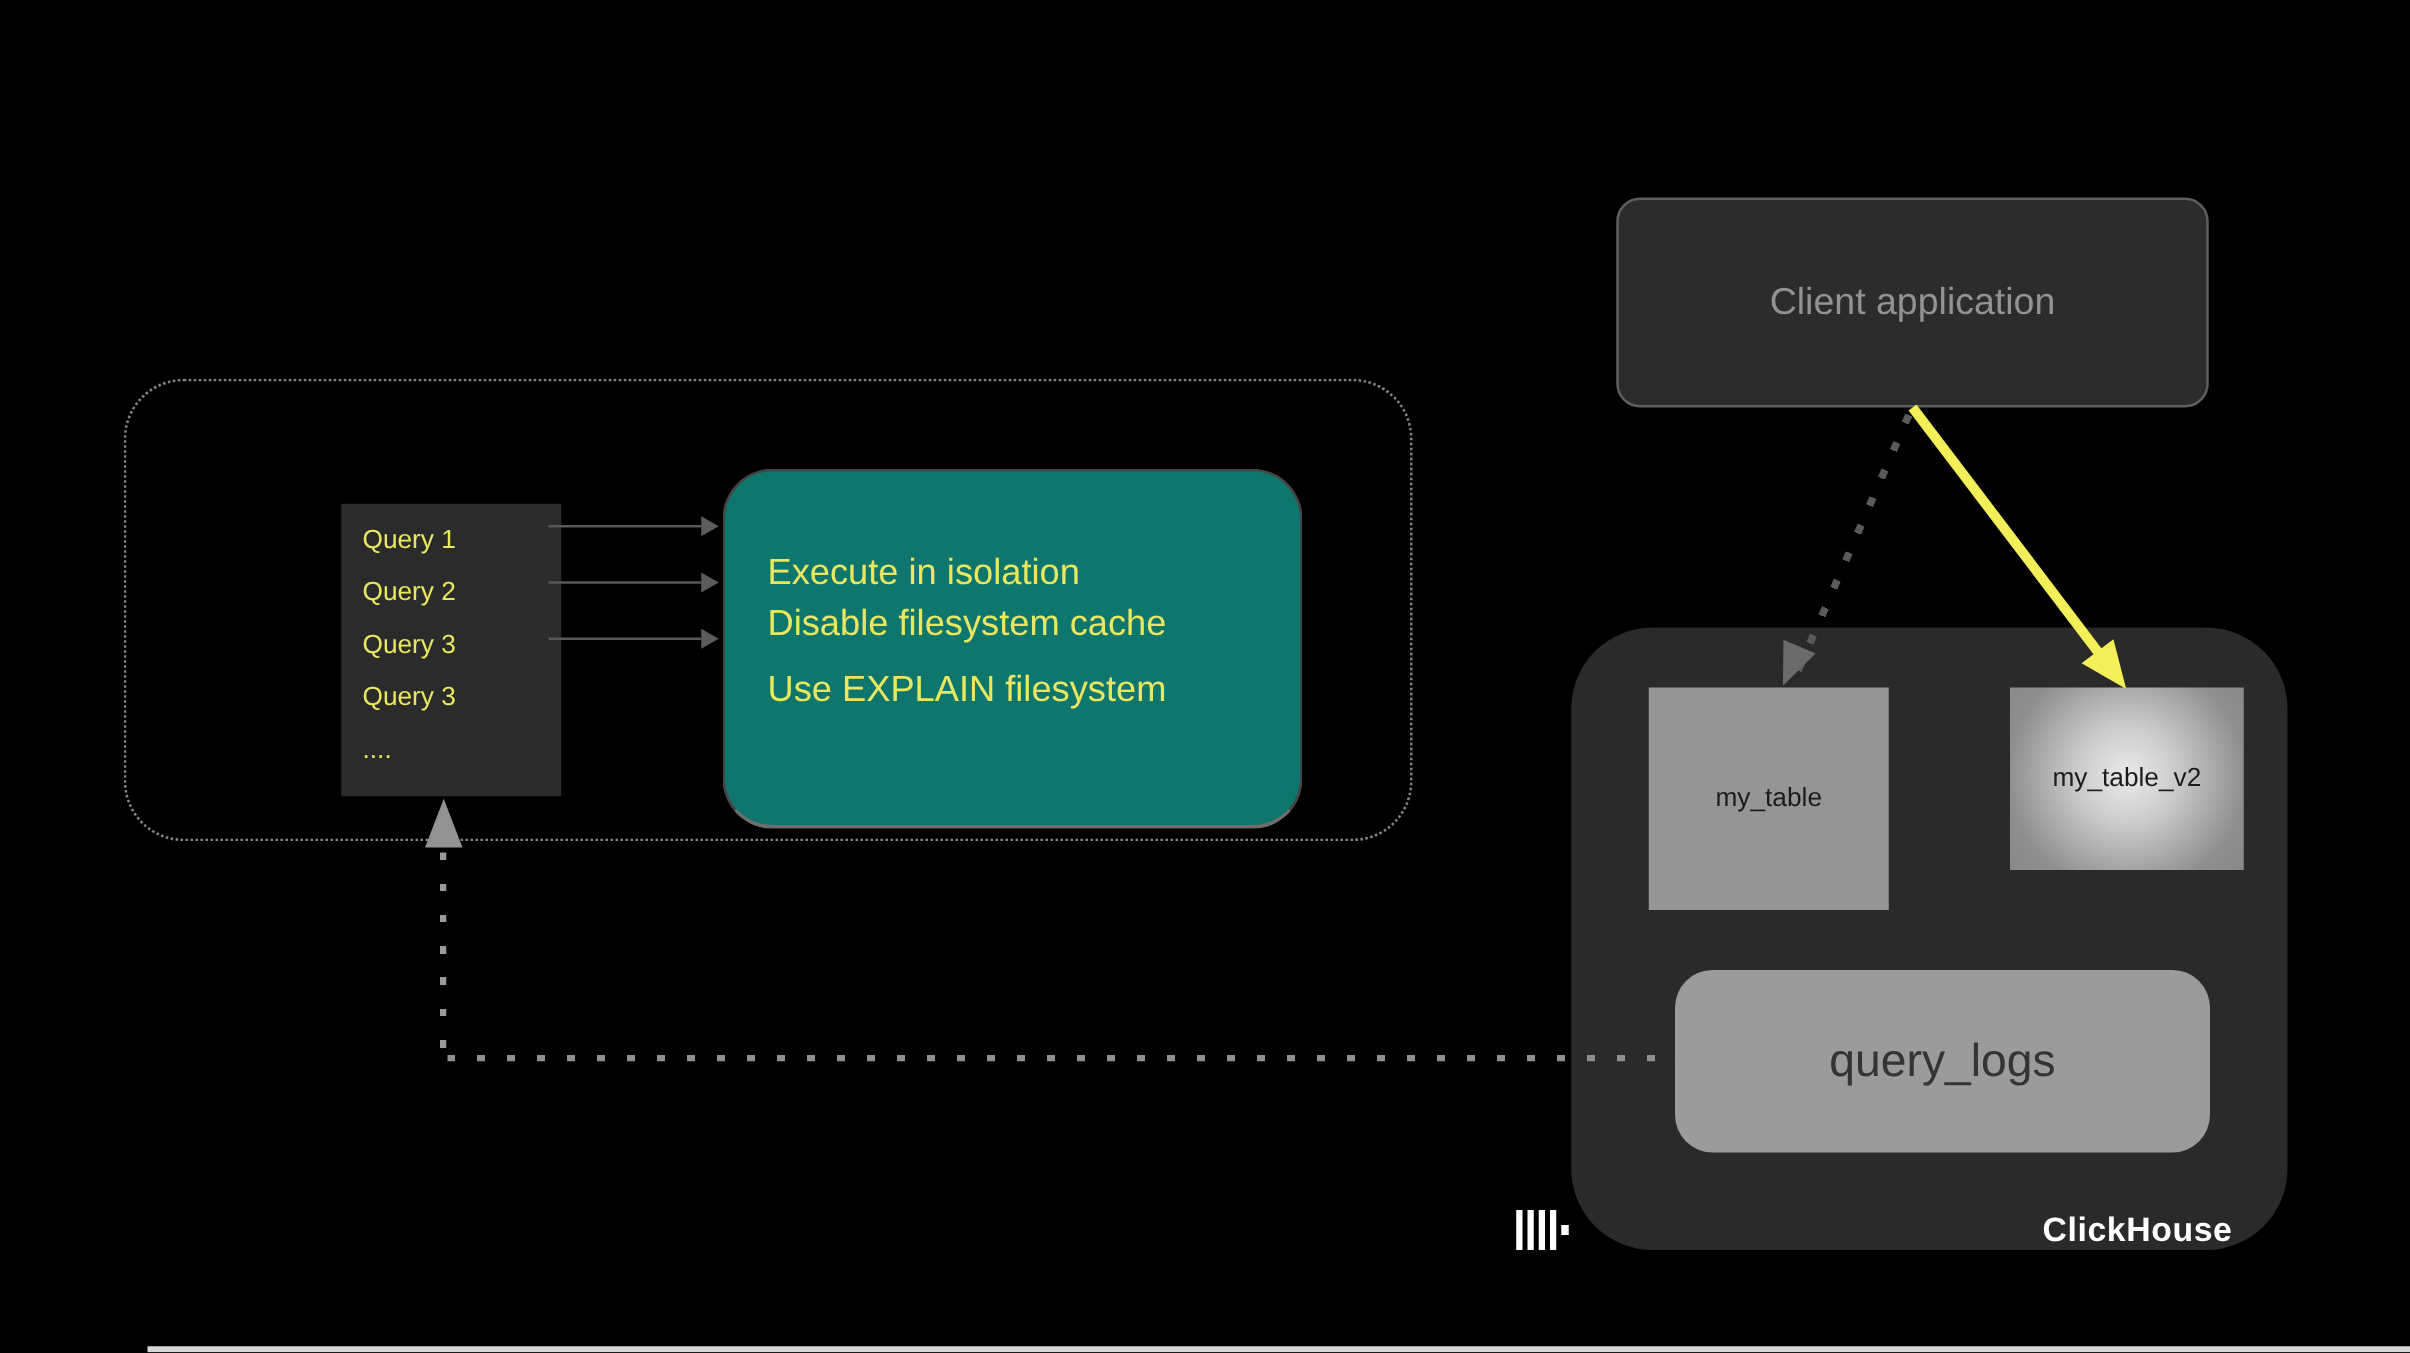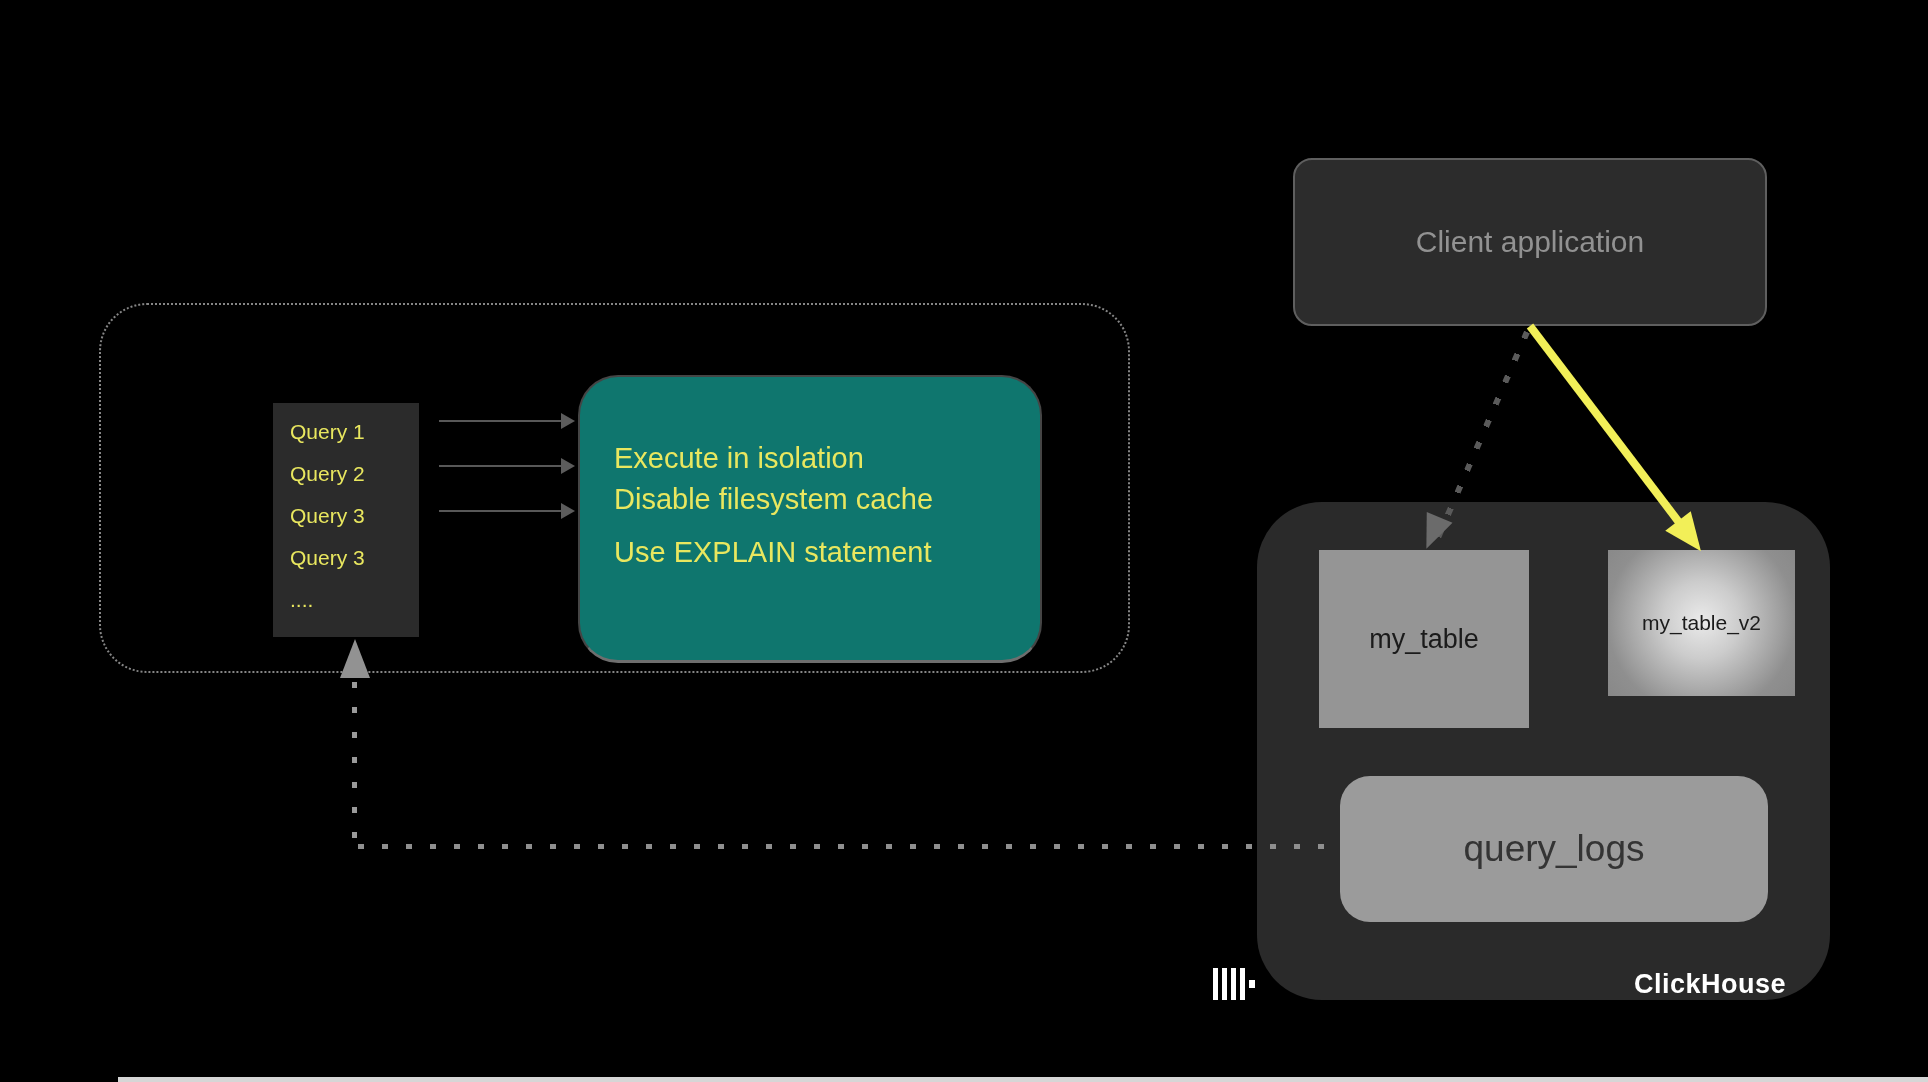--- a/index.html
+++ b/index.html
@@ -10,41 +10,41 @@
   .abs{position:absolute;box-sizing:border-box;}
 
   .client-app{left:1293px;top:158px;width:474px;height:168px;
     background:#2c2c2c;border:2px solid #5f5f5f;border-radius:19px;
     display:flex;align-items:center;justify-content:center;
     color:#929292;font-size:30px;}
 
   .dotted-region{left:99px;top:303px;width:1031px;height:370px;
     border:2px dotted #868686;border-radius:48px;}
 
-  .query-box{left:273px;top:403px;width:146px;height:234px;background:#2b2b2b;
+  .query-box{left:273px;top:403px;width:176px;height:234px;background:#2b2b2b;
     padding:8px 0 0 17px;color:#e9e75f;font-size:21px;}
   .query-box .qrow{height:42px;display:flex;align-items:center;}
 
   .q-arrow-line{height:2px;background:#585858;}
   .q-arrow-head{width:0;height:0;border-left:14px solid #5c5c5c;
     border-top:8px solid transparent;border-bottom:8px solid transparent;}
 
   .investigation{left:578px;top:375px;width:464px;height:288px;
     background:#0f766e;border:2px solid #454545;border-bottom:3px solid #6e6e6e;
     border-radius:40px;padding:61px 0 0 34px;}
   .investigation .step{color:#e9e75f;font-size:29px;line-height:41px;white-space:nowrap;}
   .investigation .step.gap{margin-top:12px;}
   .investigation .inv-title{position:absolute;left:0;right:0;bottom:12px;
     text-align:center;color:#f0f0f0;font-size:26px;}
 
   .ch-container{left:1257px;top:502px;width:573px;height:498px;
     background:#2a2a2a;border-radius:65px;}
 
-  .my-table{left:1319px;top:550px;width:210px;height:178px;background:#959595;
-    display:flex;align-items:center;justify-content:center;color:#1b1b1b;font-size:27px;}
+  .my-table{left:1319px;top:550px;width:192px;height:178px;background:#959595;
+    display:flex;align-items:center;justify-content:center;color:#1b1b1b;font-size:21px;}
 
   .my-table-v2{left:1608px;top:550px;width:187px;height:146px;
     background:radial-gradient(circle at 50% 48%, #eaeaea 0%, #cccccc 32%, #8f8f8f 78%, #888888 100%);
     display:flex;align-items:center;justify-content:center;color:#1b1b1b;font-size:21px;}
 
   .query-logs{left:1340px;top:776px;width:428px;height:146px;background:#9b9b9b;
     border-radius:30px;display:flex;align-items:center;justify-content:center;
     color:#343434;font-size:37px;}
 
   
@@ -101,21 +101,21 @@
   <div class="abs q-arrow-line" style="left:439px;top:420px;width:122px;"></div>
   <div class="abs q-arrow-head" style="left:561px;top:413px;"></div>
   <div class="abs q-arrow-line" style="left:439px;top:465px;width:122px;"></div>
   <div class="abs q-arrow-head" style="left:561px;top:458px;"></div>
   <div class="abs q-arrow-line" style="left:439px;top:510px;width:122px;"></div>
   <div class="abs q-arrow-head" style="left:561px;top:503px;"></div>
 
   <div class="abs investigation">
     <div class="step">Execute in isolation</div>
     <div class="step">Disable filesystem cache</div>
-    <div class="step gap">Use EXPLAIN statement</div>
+    <div class="step gap">Use EXPLAIN filesystem</div>
   </div>
 
   <div class="abs ch-container"></div>
 
   <div class="abs my-table">
     <span>my_table</span>
   </div>
 
   <div class="abs my-table-v2">
     <span>my_table_v2</span>

